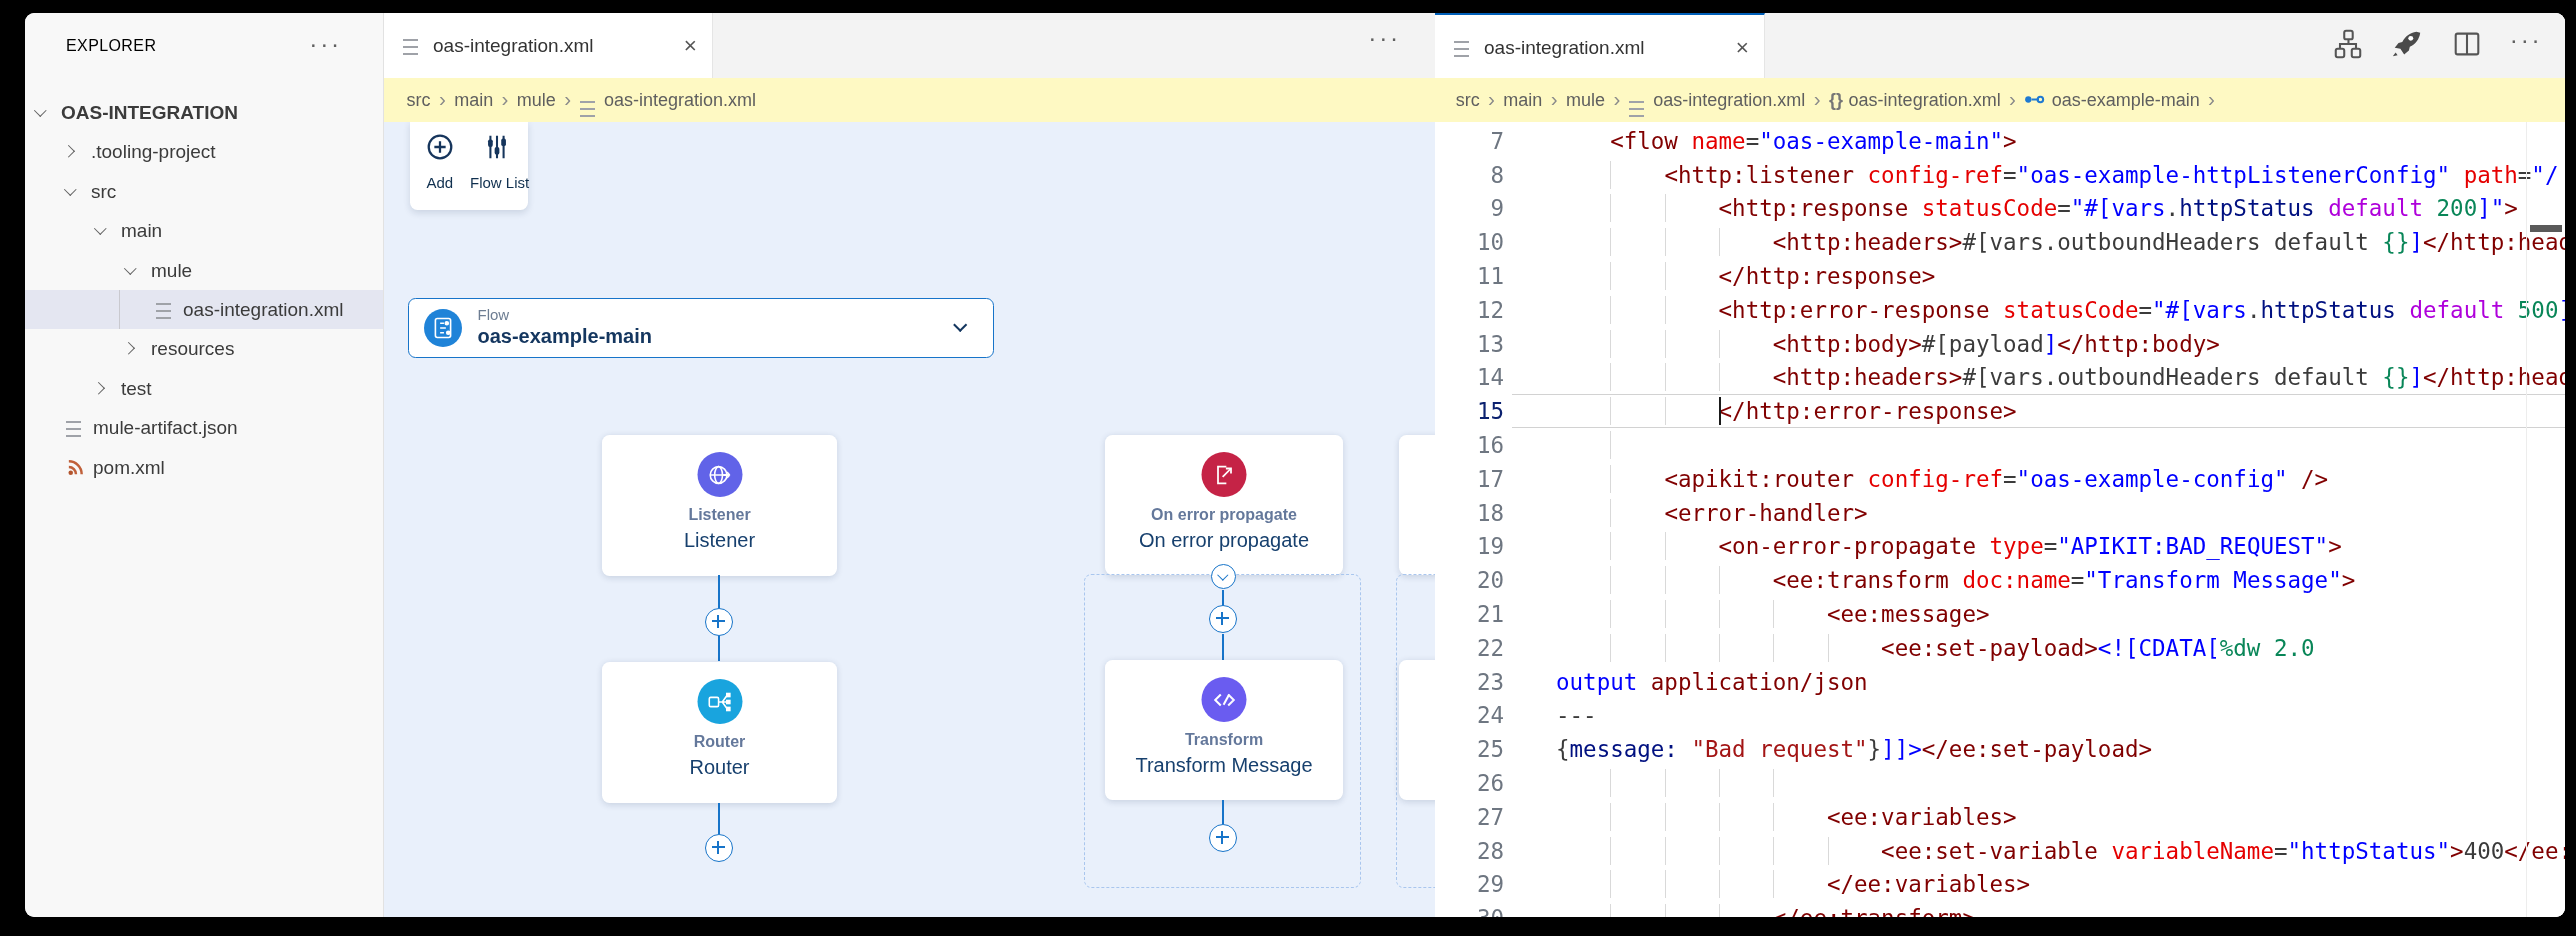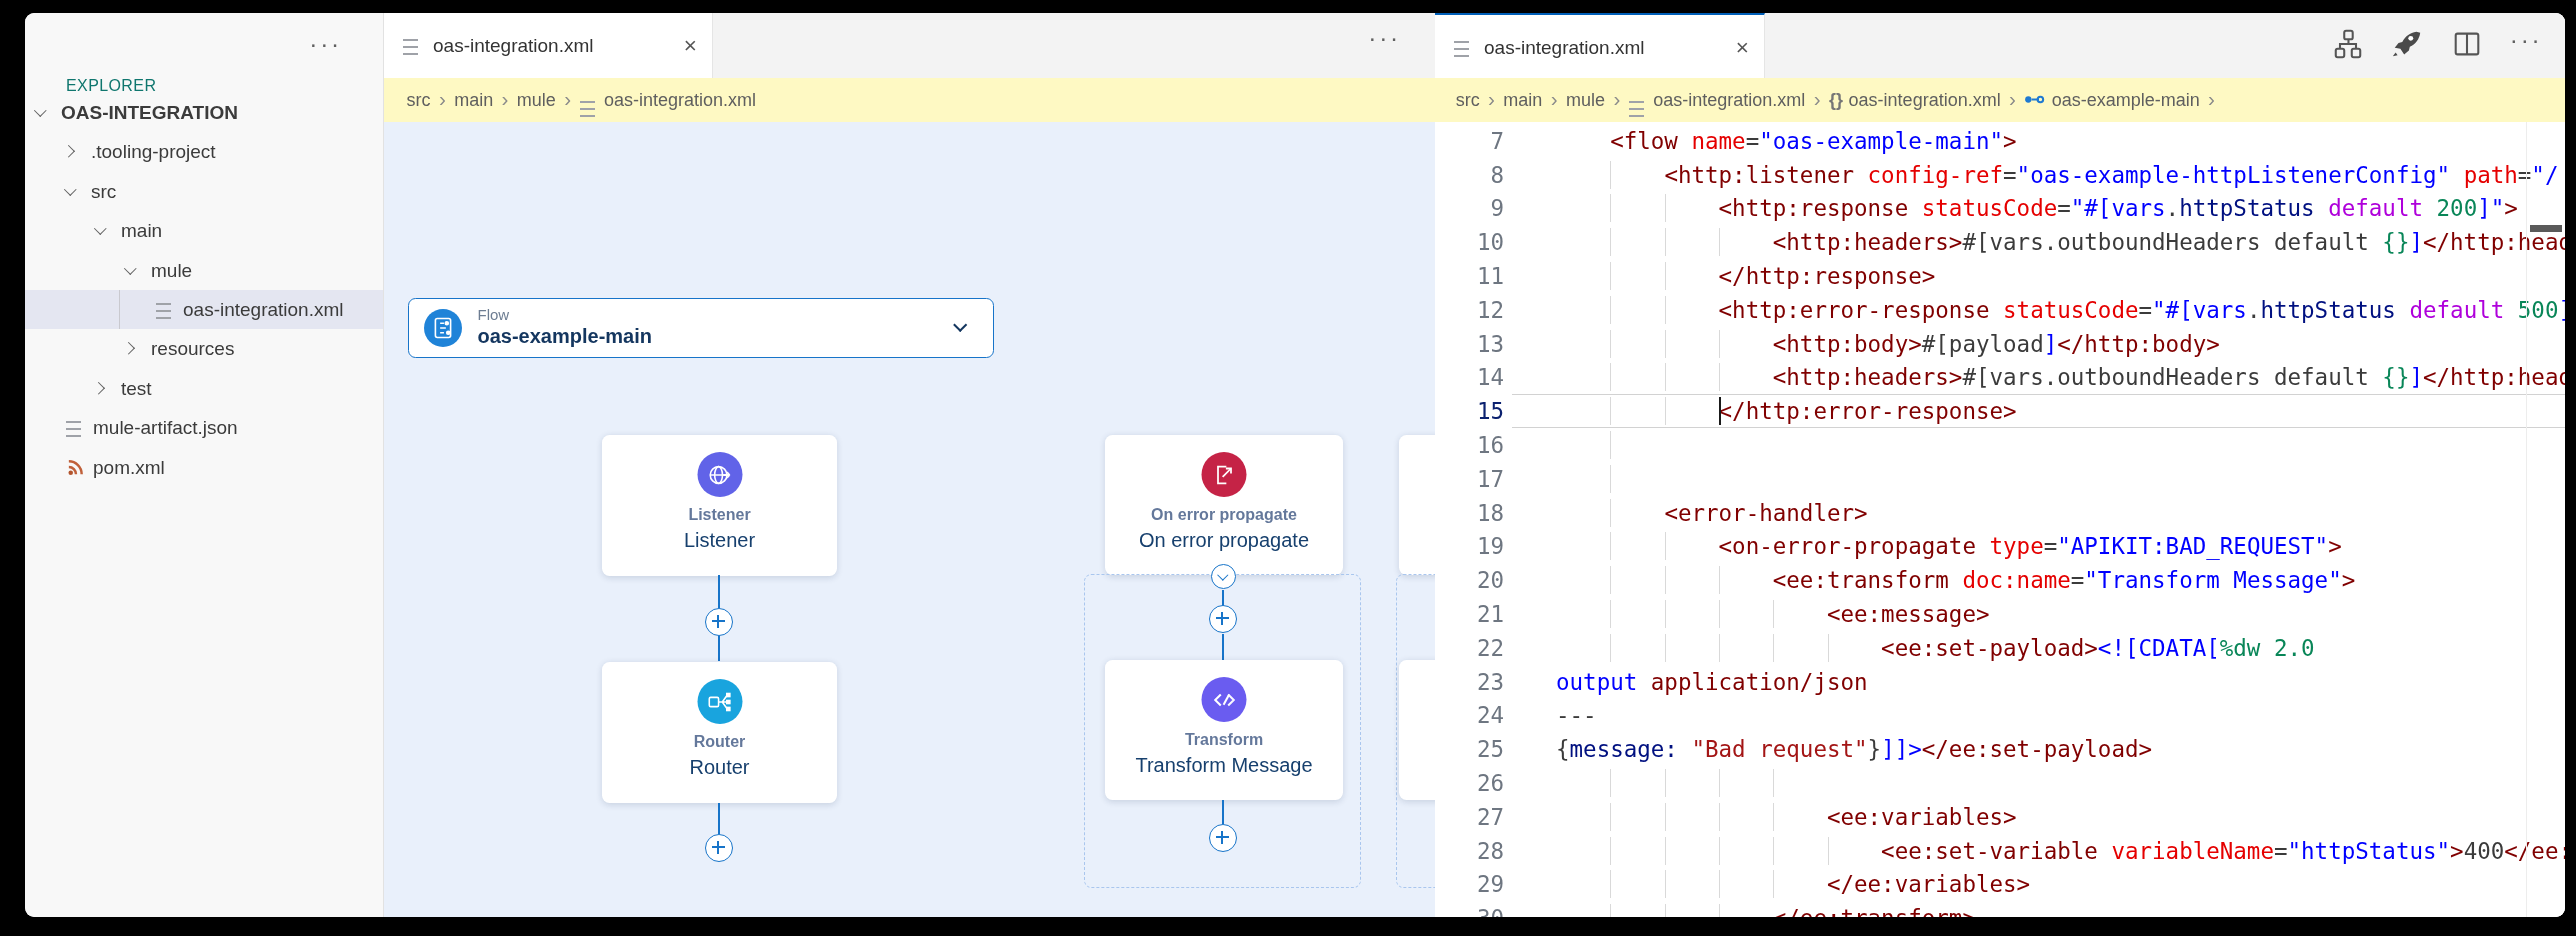--- a/index.html
+++ b/index.html
@@ -2,21 +2,21 @@
 <html style="font-size:15px"><head>
 <meta charset="utf-8">
 <style>
   html,body{margin:0;padding:0;background:#000;width:2576px;height:937px;overflow:hidden;
     font-family:"Liberation Sans",sans-serif;-webkit-font-smoothing:antialiased;}
   #window{position:absolute;left:25px;top:13px;width:2540px;height:904px;background:#fff;
     border-radius:9.4px;overflow:hidden;}
 
   
   #sidebar{position:absolute;left:0;top:0;width:358px;height:904px;background:#f8f8f8;border-right:0.9px solid #e2e2e2;}
-  #sidebar-header{position:absolute;left:41px;top:24.4px;font-size:16px;color:#0f766e;letter-spacing:0.4px;margin-top:40px;}
+  #sidebar-header{position:absolute;left:41px;top:24.4px;font-size:16px;color:#000000;letter-spacing:0.4px;}
   #sidebar-more{position:absolute;right:41px;top:17px;font-size:24.4px;color:#5f5f5f;letter-spacing:2.8px;cursor:pointer;}
   .trow{position:absolute;left:0;width:358px;height:39px;line-height:39px;font-size:19px;color:#3b3b3b;cursor:pointer;}
   .trow.selected{background:#e4e6f1;}
   .trow .lbl{position:absolute;top:0;white-space:nowrap;}
   .trow.root .lbl{font-weight:700;color:#3b3b3b;}
   .chev{position:absolute;top:15px;width:9.4px;height:9.4px;}
   .chev::before{content:"";position:absolute;left:0;top:0;width:7.5px;height:7.5px;
     border-right:1.9px solid #616161;border-bottom:1.9px solid #616161;}
   .chev.down::before{transform:rotate(45deg);top:-1.9px;}
   .chev.right::before{transform:rotate(-45deg);left:-1.9px;}
@@ -154,20 +154,46 @@
         <span class="ficon"></span>
         <span class="tlabel">oas-integration.xml</span>
         <span class="tclose">×</span>
       </div>
       <div class="strip-more" style="right:34px;">···</div>
     </div>
     <div class="bcbar" id="flow-bc" style="left:0;width:1051px;padding-left:22.5px;"><span class="bci">src</span><span class="bcsep">›</span><span class="bci">main</span><span class="bcsep">›</span><span class="bci">mule</span><span class="bcsep">›</span><span class="bci"><span class="ficon"></span>oas-integration.xml</span></div>
 
     <div id="flow-canvas">
 
+      <div id="flow-toolbar">
+        <div class="tool-item" style="left:2.8px;">
+          <span class="tico">
+            <svg width="32" height="32" viewBox="0 0 34 34">
+                <circle cx="17" cy="17" r="12" fill="none" stroke="#16355c" stroke-width="2.4"></circle>
+                <path d="M17 11v12M11 17h12" stroke="#16355c" stroke-width="2.4"></path>
+              </svg>
+          </span>
+          <span class="tlab">Add</span>
+        </div>
+        <div class="tool-item" style="left:60px;">
+          <span class="tico">
+            <svg width="32" height="32" viewBox="0 0 34 34">
+                <g stroke="#16355c" stroke-width="2.2">
+                  <path d="M10 5v24M17 5v24M24 5v24"></path>
+                </g>
+                <g fill="#16355c">
+                  <rect x="7.5" y="9" width="5" height="8" rx="2"></rect>
+                  <rect x="14.5" y="17" width="5" height="8" rx="2"></rect>
+                  <rect x="21.5" y="8" width="5" height="8" rx="2"></rect>
+                </g>
+              </svg>
+          </span>
+          <span class="tlab">Flow List</span>
+        </div>
+      </div>
 
       <div id="flow-selector">
         <span class="fsicon">
           <svg width="38" height="38" viewBox="0 0 40 40">
               <g stroke="#fff" stroke-width="1.7" fill="none">
                 <rect x="12" y="10" width="16" height="20" rx="2"></rect>
                 <path d="M17 15h4M17 20h6M17 25h4"></path>
                 <circle cx="24" cy="15" r="1.6" fill="#fff"></circle>
                 <circle cx="25.5" cy="25" r="1.6" fill="#fff"></circle>
               </g>
@@ -303,21 +329,21 @@
           <div class="cl" style="top: 1.9px;"><span class="ln">7</span><span class="lc">    <span class="tk-t">&lt;flow </span><span class="tk-a">name</span><span class="tk-o">=</span><span class="tk-v">"oas-example-main"</span><span class="tk-t">&gt;</span></span></div>
           <div class="cl" style="top: 36px;"><span class="ln">8</span><span class="cg" style="left:175px"></span><span class="lc">        <span class="tk-t">&lt;http:listener </span><span class="tk-a">config-ref</span><span class="tk-o">=</span><span class="tk-v">"oas-example-httpListenerConfig"</span><span class="tk-o"> </span><span class="tk-a">path</span><span class="tk-o">=</span><span class="tk-v">"/</span></span></div>
           <div class="cl" style="top: 69px;"><span class="ln">9</span><span class="cg" style="left:175px"></span><span class="cg" style="left:230px"></span><span class="lc">            <span class="tk-t">&lt;http:response </span><span class="tk-a">statusCode</span><span class="tk-o">=</span><span class="tk-v">"#[</span><span class="tk-v">vars</span><span class="tk-o">.</span><span class="tk-p">httpStatus</span><span class="tk-o"> </span><span class="tk-k">default</span><span class="tk-o"> </span><span class="tk-n">200</span><span class="tk-v">]"</span><span class="tk-t">&gt;</span></span></div>
           <div class="cl" style="top: 103px;"><span class="ln">10</span><span class="cg" style="left:175px"></span><span class="cg" style="left:230px"></span><span class="cg" style="left:284px"></span><span class="lc">                <span class="tk-t">&lt;http:headers&gt;</span><span class="tk-x">#[vars.outboundHeaders default </span><span class="tk-n">{}</span><span class="tk-v">]</span><span class="tk-t">&lt;/http:headers&gt;</span></span></div>
           <div class="cl" style="top: 137px;"><span class="ln">11</span><span class="cg" style="left:175px"></span><span class="cg" style="left:230px"></span><span class="lc">            <span class="tk-t">&lt;/http:response&gt;</span></span></div>
           <div class="cl" style="top: 171px;"><span class="ln">12</span><span class="cg" style="left:175px"></span><span class="cg" style="left:230px"></span><span class="lc">            <span class="tk-t">&lt;http:error-response </span><span class="tk-a">statusCode</span><span class="tk-o">=</span><span class="tk-v">"#[</span><span class="tk-v">vars</span><span class="tk-o">.</span><span class="tk-p">httpStatus</span><span class="tk-o"> </span><span class="tk-k">default</span><span class="tk-o"> </span><span class="tk-n">500</span><span class="tk-v">]"</span></span></div>
           <div class="cl" style="top: 205px;"><span class="ln">13</span><span class="cg" style="left:175px"></span><span class="cg" style="left:230px"></span><span class="cg" style="left:284px"></span><span class="lc">                <span class="tk-t">&lt;http:body&gt;</span><span class="tk-x">#[payload</span><span class="tk-v">]</span><span class="tk-t">&lt;/http:body&gt;</span></span></div>
           <div class="cl" style="top: 238px;"><span class="ln">14</span><span class="cg" style="left:175px"></span><span class="cg" style="left:230px"></span><span class="cg" style="left:284px"></span><span class="lc">                <span class="tk-t">&lt;http:headers&gt;</span><span class="tk-x">#[vars.outboundHeaders default </span><span class="tk-n">{}</span><span class="tk-v">]</span><span class="tk-t">&lt;/http:headers&gt;</span></span></div>
           <div class="cl active" style="top: 272px; padding-left: 36px;"><span class="ln">15</span><span class="cg" style="left:175px"></span><span class="cg" style="left:230px"></span><span class="lc">            <span class="tk-t">&lt;/http:error-response&gt;</span></span></div>
           <div class="cl" style="top: 306px;"><span class="ln">16</span><span class="cg" style="left:175px"></span></div>
-          <div class="cl" style="top: 340px;"><span class="ln">17</span><span class="cg" style="left:175px"></span></div>
+          <div class="cl" style="top: 340px;"><span class="ln">17</span><span class="cg" style="left:175px"></span><span class="lc">        <span class="tk-t">&lt;apikit:router </span><span class="tk-a">config-ref</span><span class="tk-o">=</span><span class="tk-v">"oas-example-config"</span><span class="tk-t"> /&gt;</span></span></div>
           <div class="cl" style="top: 374px;"><span class="ln">18</span><span class="cg" style="left:175px"></span><span class="lc">        <span class="tk-t">&lt;error-handler&gt;</span></span></div>
           <div class="cl" style="top: 407px;"><span class="ln">19</span><span class="cg" style="left:175px"></span><span class="cg" style="left:230px"></span><span class="lc">            <span class="tk-t">&lt;on-error-propagate </span><span class="tk-a">type</span><span class="tk-o">=</span><span class="tk-v">"APIKIT:BAD_REQUEST"</span><span class="tk-t">&gt;</span></span></div>
           <div class="cl" style="top: 441px;"><span class="ln">20</span><span class="cg" style="left:175px"></span><span class="cg" style="left:230px"></span><span class="cg" style="left:284px"></span><span class="lc">                <span class="tk-t">&lt;ee:transform </span><span class="tk-a">doc:name</span><span class="tk-o">=</span><span class="tk-v">"Transform Message"</span><span class="tk-t">&gt;</span></span></div>
           <div class="cl" style="top: 475px;"><span class="ln">21</span><span class="cg" style="left:175px"></span><span class="cg" style="left:230px"></span><span class="cg" style="left:284px"></span><span class="cg" style="left:338px"></span><span class="lc">                    <span class="tk-t">&lt;ee:message&gt;</span></span></div>
           <div class="cl" style="top: 509px;"><span class="ln">22</span><span class="cg" style="left:175px"></span><span class="cg" style="left:230px"></span><span class="cg" style="left:284px"></span><span class="cg" style="left:338px"></span><span class="cg" style="left:393px"></span><span class="lc">                        <span class="tk-t">&lt;ee:set-payload&gt;</span><span class="tk-v">&lt;![CDATA[</span><span class="tk-n">%dw 2.0</span></span></div>
           <div class="cl" style="top: 543px;"><span class="ln">23</span><span class="lc"><span class="tk-v">output</span><span class="tk-o"> </span><span class="tk-t">application/json</span></span></div>
           <div class="cl" style="top: 576px;"><span class="ln">24</span><span class="lc"><span class="tk-x">---</span></span></div>
           <div class="cl" style="top: 610px;"><span class="ln">25</span><span class="lc"><span class="tk-o">{</span><span class="tk-p">message:</span><span class="tk-o"> </span><span class="tk-s">"Bad request"</span><span class="tk-o">}</span><span class="tk-v">]]&gt;</span><span class="tk-t">&lt;/ee:set-payload&gt;</span></span></div>
           <div class="cl" style="top: 644px;"><span class="ln">26</span><span class="cg" style="left:175px"></span><span class="cg" style="left:230px"></span><span class="cg" style="left:284px"></span><span class="cg" style="left:338px"></span></div>
           <div class="cl" style="top: 678px;"><span class="ln">27</span><span class="cg" style="left:175px"></span><span class="cg" style="left:230px"></span><span class="cg" style="left:284px"></span><span class="cg" style="left:338px"></span><span class="lc">                    <span class="tk-t">&lt;ee:variables&gt;</span></span></div>

